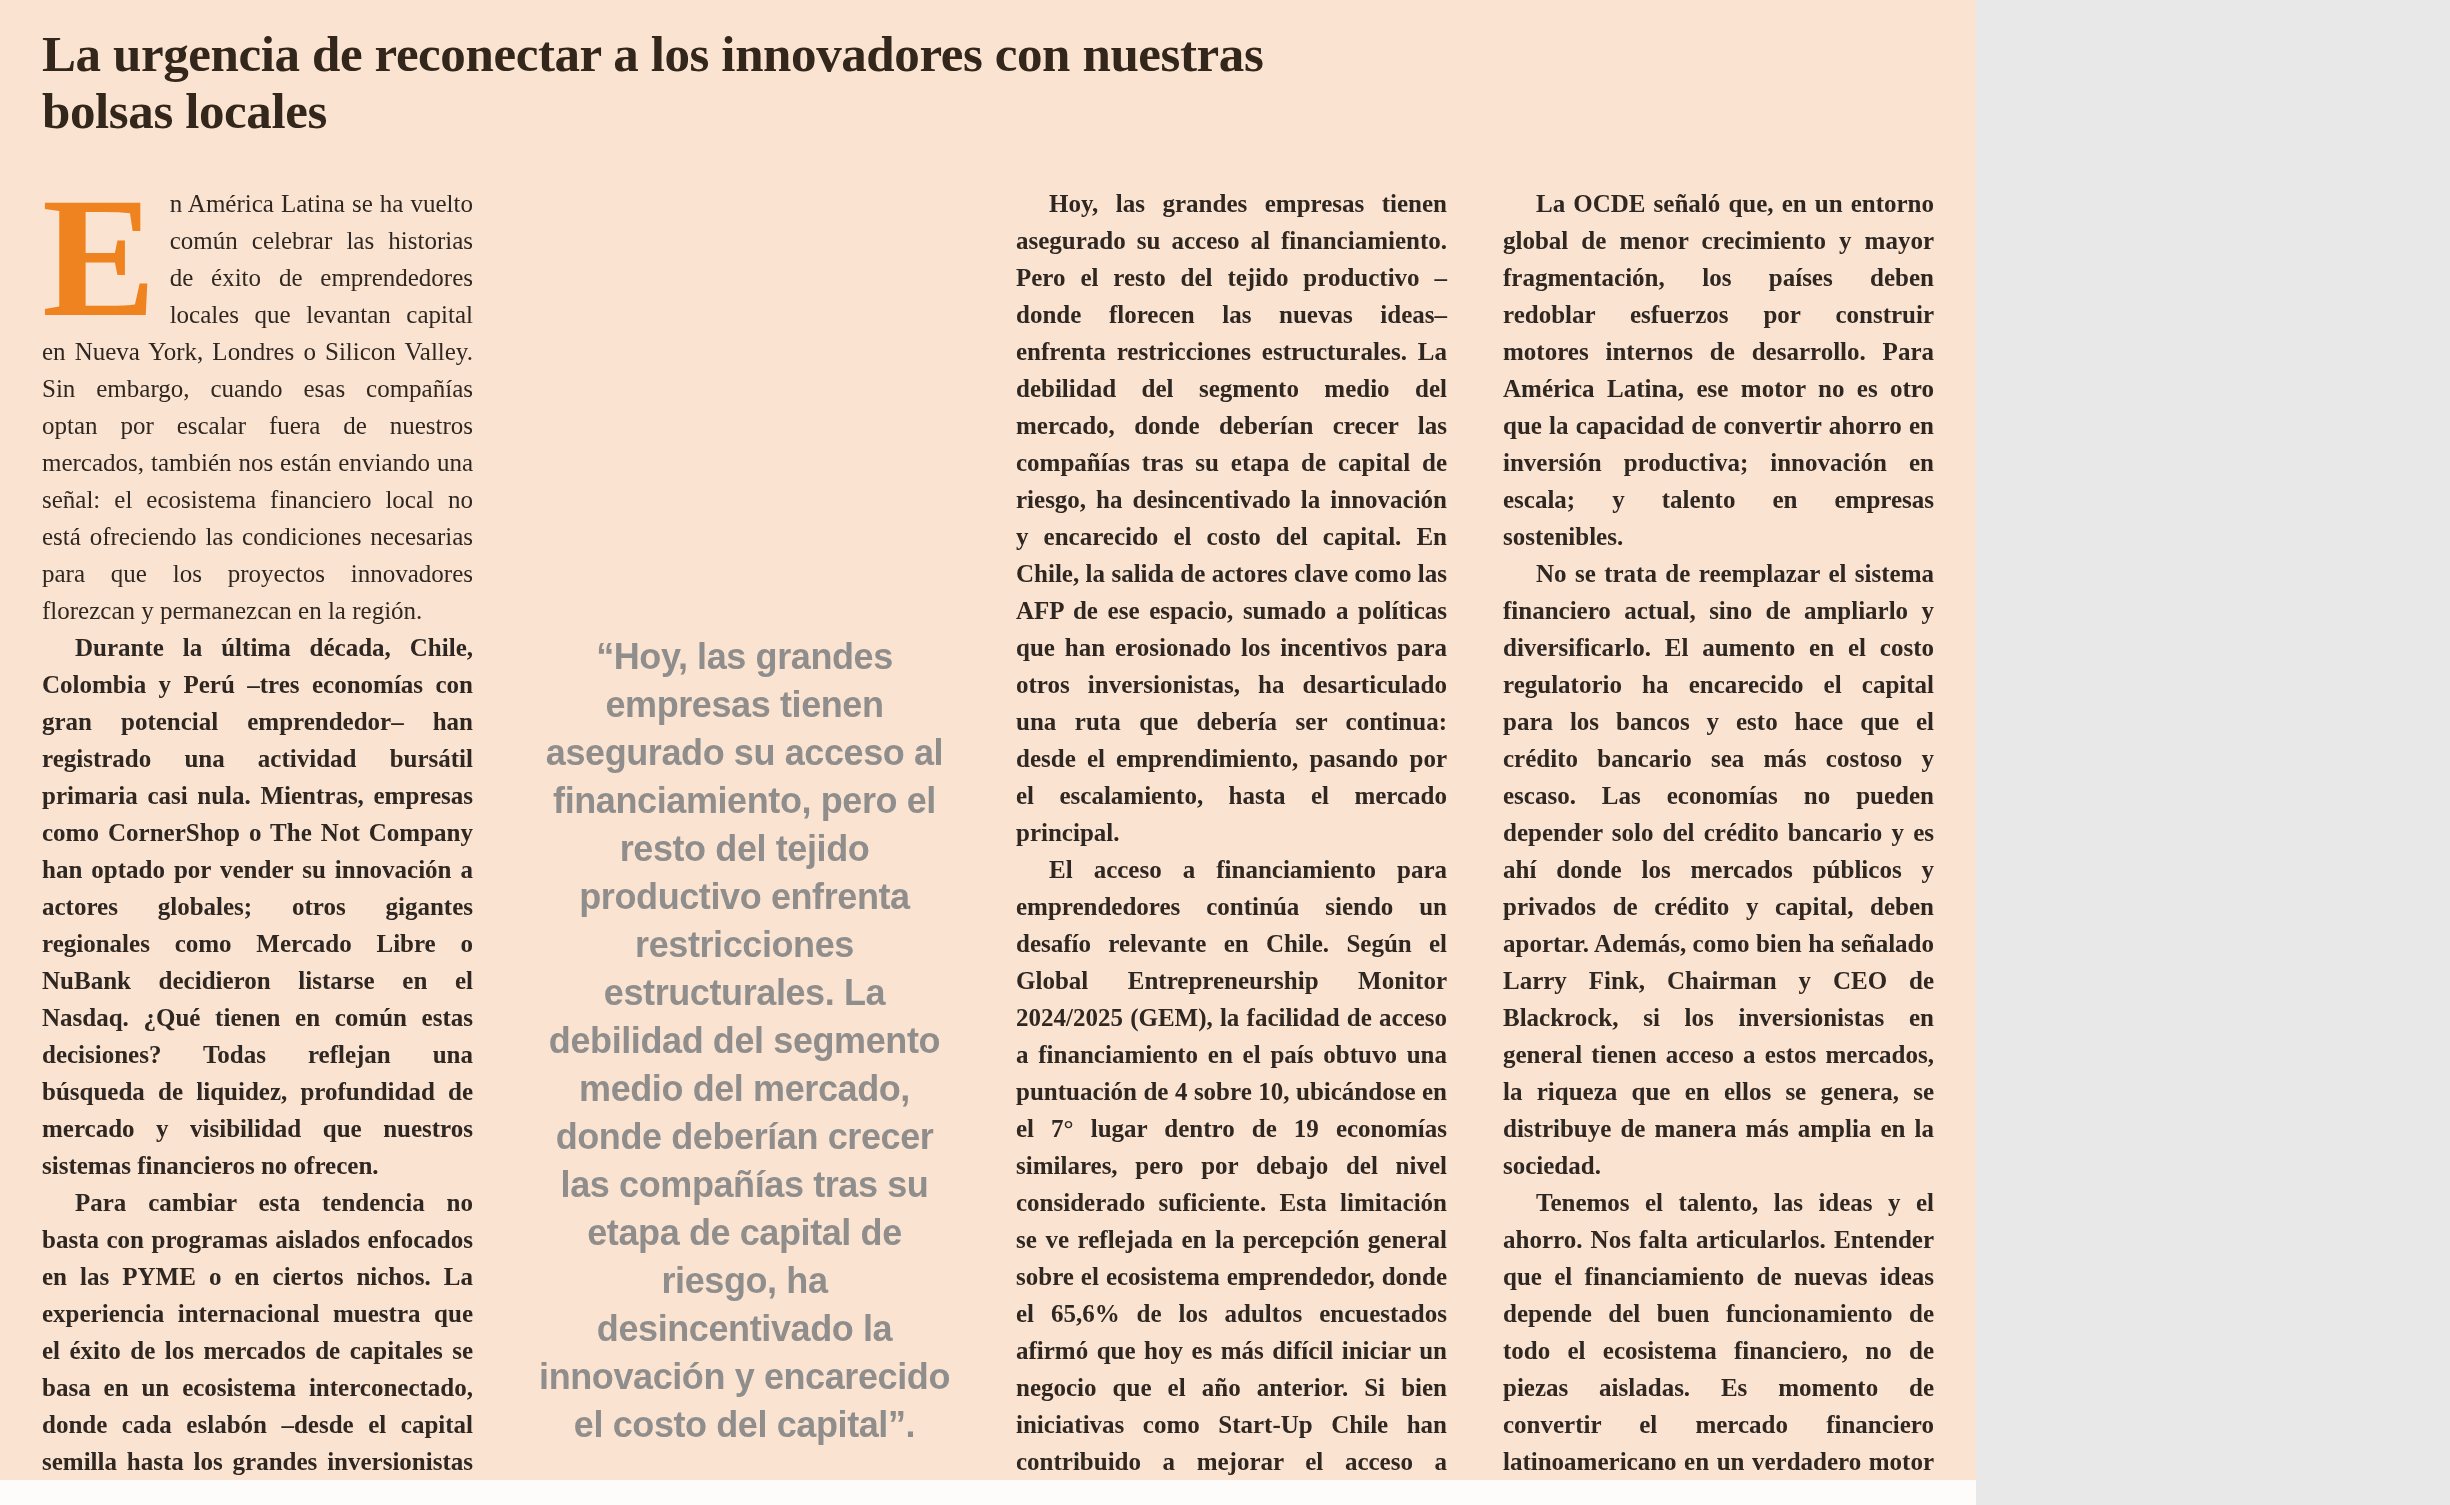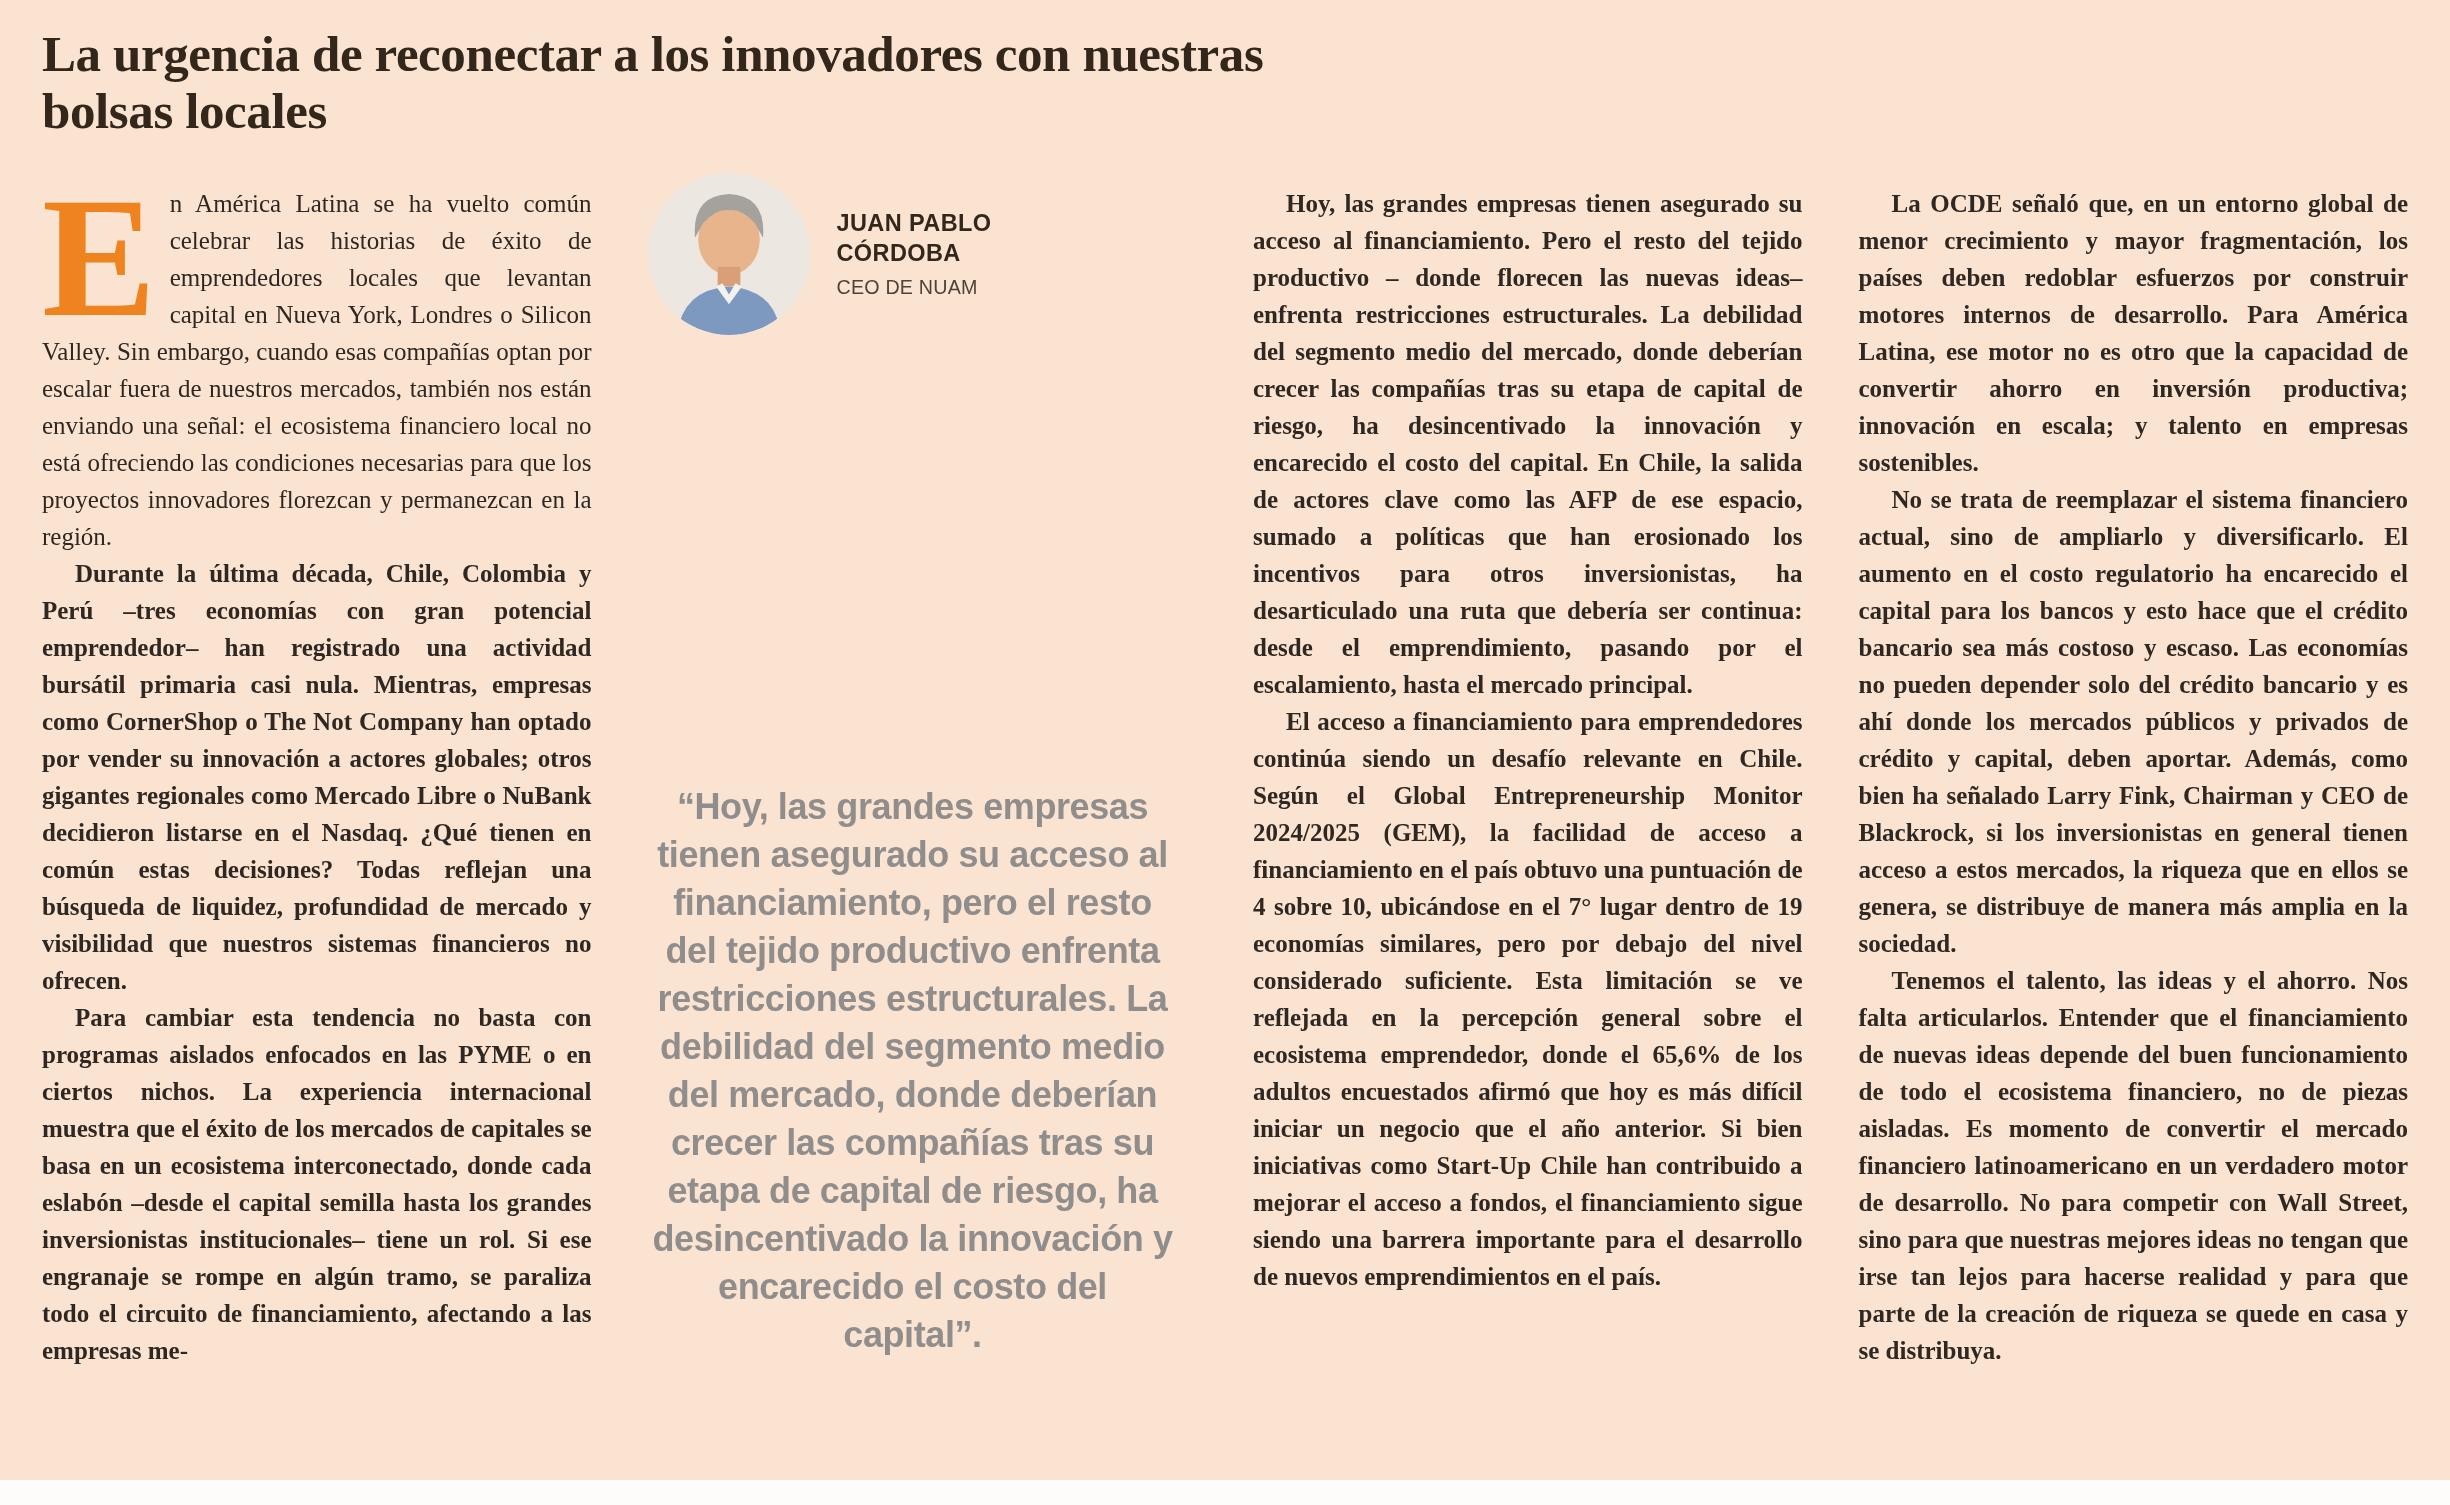--- a/index.html
+++ b/index.html
@@ -3,21 +3,21 @@
 <meta charset="utf-8">
 <style>
   * { box-sizing: border-box; }
   html, body { margin: 0; padding: 0; }
   body {
     background: #e8e8e8;
     font-family: "Liberation Serif", serif;
   }
   .page {
     position: relative;
-    width: 2450px;
+    width: 1976px;
     height: 1506px;
     background: var(--background, #fbe3d1);
     overflow: hidden;
     padding: 19.7px 42px 0 42px;
   }
   .headline {
     font-family: "Liberation Serif", serif;
     font-weight: 700;
     font-size: 51px;
     line-height: 1.13;
@@ -109,43 +109,20 @@
 
   <div class="content">
 
     <div class="col col1">
       <p class="body-p"><span class="dropcap">E</span><span>n América Latina se ha vuelto común celebrar las historias de éxito de emprendedores locales que levantan capital en Nueva York, Londres o Silicon Valley. Sin embargo, cuando esas compañías optan por escalar fuera de nuestros mercados, también nos están enviando una señal: el ecosistema financiero local no está ofreciendo las condiciones necesarias para que los proyectos innovadores florezcan y permanezcan en la región.</span></p>
       <p class="body-p indent">Durante la última década, Chile, Colombia y Perú –tres economías con gran potencial emprendedor– han registrado una actividad bursátil primaria casi nula. Mientras, empresas como CornerShop o The Not Company han optado por vender su innovación a actores globales; otros gigantes regionales como Mercado Libre o NuBank decidieron listarse en el Nasdaq. ¿Qué tienen en común estas decisiones? Todas reflejan una búsqueda de liquidez, profundidad de mercado y visibilidad que nuestros sistemas financieros no ofrecen.</p>
       <p class="body-p indent">Para cambiar esta tendencia no basta con programas aislados enfocados en las PYME o en ciertos nichos. La experiencia internacional muestra que el éxito de los mercados de capitales se basa en un ecosistema interconectado, donde cada eslabón –desde el capital semilla hasta los grandes inversionistas institucionales– tiene un rol. Si ese engranaje se rompe en algún tramo, se paraliza todo el circuito de financiamiento, afectando a las empresas me-</p>
     </div>
 
     <div class="col col2">
-      <div class="author">
-        <div class="photo">
-          <svg viewBox="0 0 100 100" aria-hidden="true">
-            <defs>
-                <clipPath id="avclip">
-                  <circle cx="50" cy="50" r="50"></circle>
-                </clipPath>
-              </defs>
-            <g clip-path="url(#avclip)">
-              <rect width="100" height="100" fill="#ece7e0"></rect>
-              <ellipse cx="50" cy="41" rx="19" ry="22" fill="#e7b48c"></ellipse>
-              <path d="M29,40 Q27,14 50,13 Q73,14 71,40 L66,31 Q58,22 50,23 Q42,22 34,31 Z" fill="#a5a29d"></path>
-              <rect x="43" y="58" width="14" height="12" fill="#d9a078"></rect>
-              <path d="M18,100 Q21,72 50,70 Q79,72 82,100 Z" fill="#7d99c0"></path>
-              <path d="M42,70 L50,81 L58,70 L54,68 L50,75 L46,68 Z" fill="#f4f2ee"></path>
-            </g>
-          </svg>
-        </div>
-        <div class="author-meta">
-          <div class="author-name">JUAN PABLO CÓRDOBA</div>
-          <div class="author-title">CEO DE NUAM</div>
-        </div>
-      </div>
       <div class="pull-quote">“Hoy, las grandes empresas tienen asegurado su acceso al financiamiento, pero el resto del tejido productivo enfrenta restricciones estructurales. La debilidad del segmento medio del mercado, donde deberían crecer las compañías tras su etapa de capital de riesgo, ha desincentivado la innovación y encarecido el costo del capital”.</div>
     </div>
 
     <div class="col col3">
       <p class="body-p indent">Hoy, las grandes empresas tienen asegurado su acceso al financiamiento. Pero el resto del tejido productivo – donde florecen las nuevas ideas– enfrenta restricciones estructurales. La debilidad del segmento medio del mercado, donde deberían crecer las compañías tras su etapa de capital de riesgo, ha desincentivado la innovación y encarecido el costo del capital. En Chile, la salida de actores clave como las AFP de ese espacio, sumado a políticas que han erosionado los incentivos para otros inversionistas, ha desarticulado una ruta que debería ser continua: desde el emprendimiento, pasando por el escalamiento, hasta el mercado principal.</p>
       <p class="body-p indent">El acceso a financiamiento para emprendedores continúa siendo un desafío relevante en Chile. Según el Global Entrepreneurship Monitor 2024/2025 (GEM), la facilidad de acceso a financiamiento en el país obtuvo una puntuación de 4 sobre 10, ubicándose en el 7° lugar dentro de 19 economías similares, pero por debajo del nivel considerado suficiente. Esta limitación se ve reflejada en la percepción general sobre el ecosistema emprendedor, donde el 65,6% de los adultos encuestados afirmó que hoy es más difícil iniciar un negocio que el año anterior. Si bien iniciativas como Start-Up Chile han contribuido a mejorar el acceso a fondos, el financiamiento sigue siendo una barrera importante para el desarrollo de nuevos emprendimientos en el país.</p>
     </div>
 
     <div class="col col4">
       <p class="body-p indent">La OCDE señaló que, en un entorno global de menor crecimiento y mayor fragmentación, los países deben redoblar esfuerzos por construir motores internos de desarrollo. Para América Latina, ese motor no es otro que la capacidad de convertir ahorro en inversión productiva; innovación en escala; y talento en empresas sostenibles.</p>

